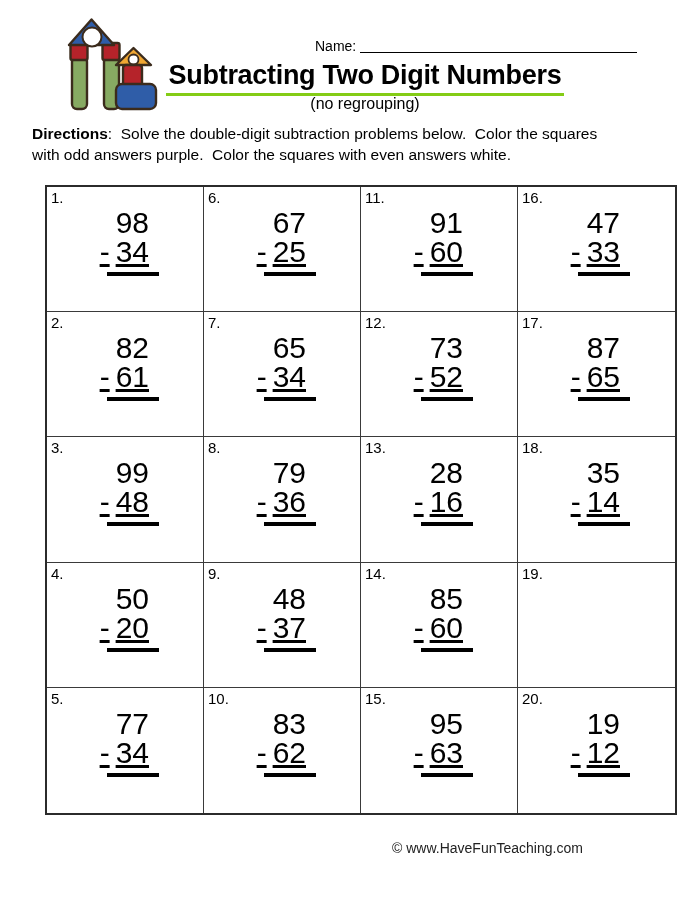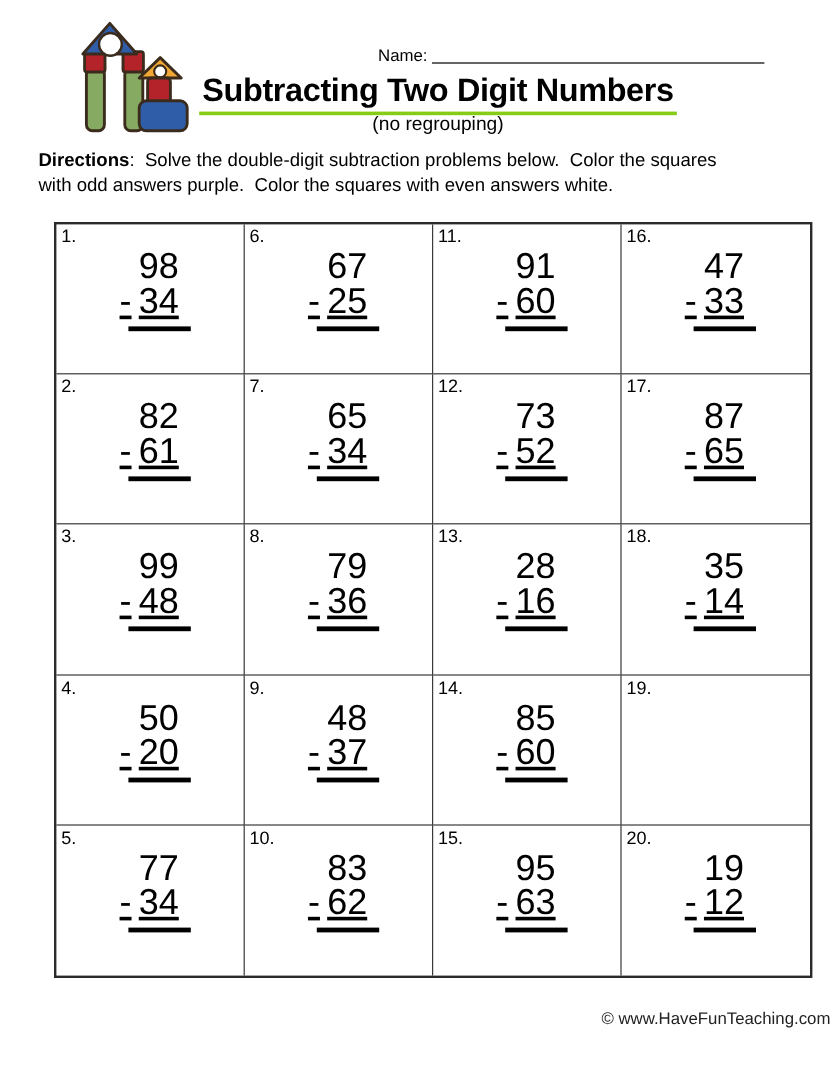--- a/index.html
+++ b/index.html
@@ -69,21 +69,21 @@
   .ansline {
     margin-top:6px; margin-left:auto;
     width:52px; height:4px;
     background:#000;
     transform:translateX(10px);
   }
 
   
   .footer {
     position:absolute; left:392px; top:840px; width:300px;
-    text-align:right; font-size:14px; color:#222;
+    text-align:left; font-size:14px; color:#222;
   }
 </style>
 </head>
 <body>
 
 <div class="logo">
   <svg width="107" height="100" viewBox="0 0 107 100">
     <g stroke="#3b2b1c" stroke-width="2.4" stroke-linejoin="round">
 
       <rect x="17" y="44" width="15" height="52" rx="5" fill="#87aa62"></rect>

